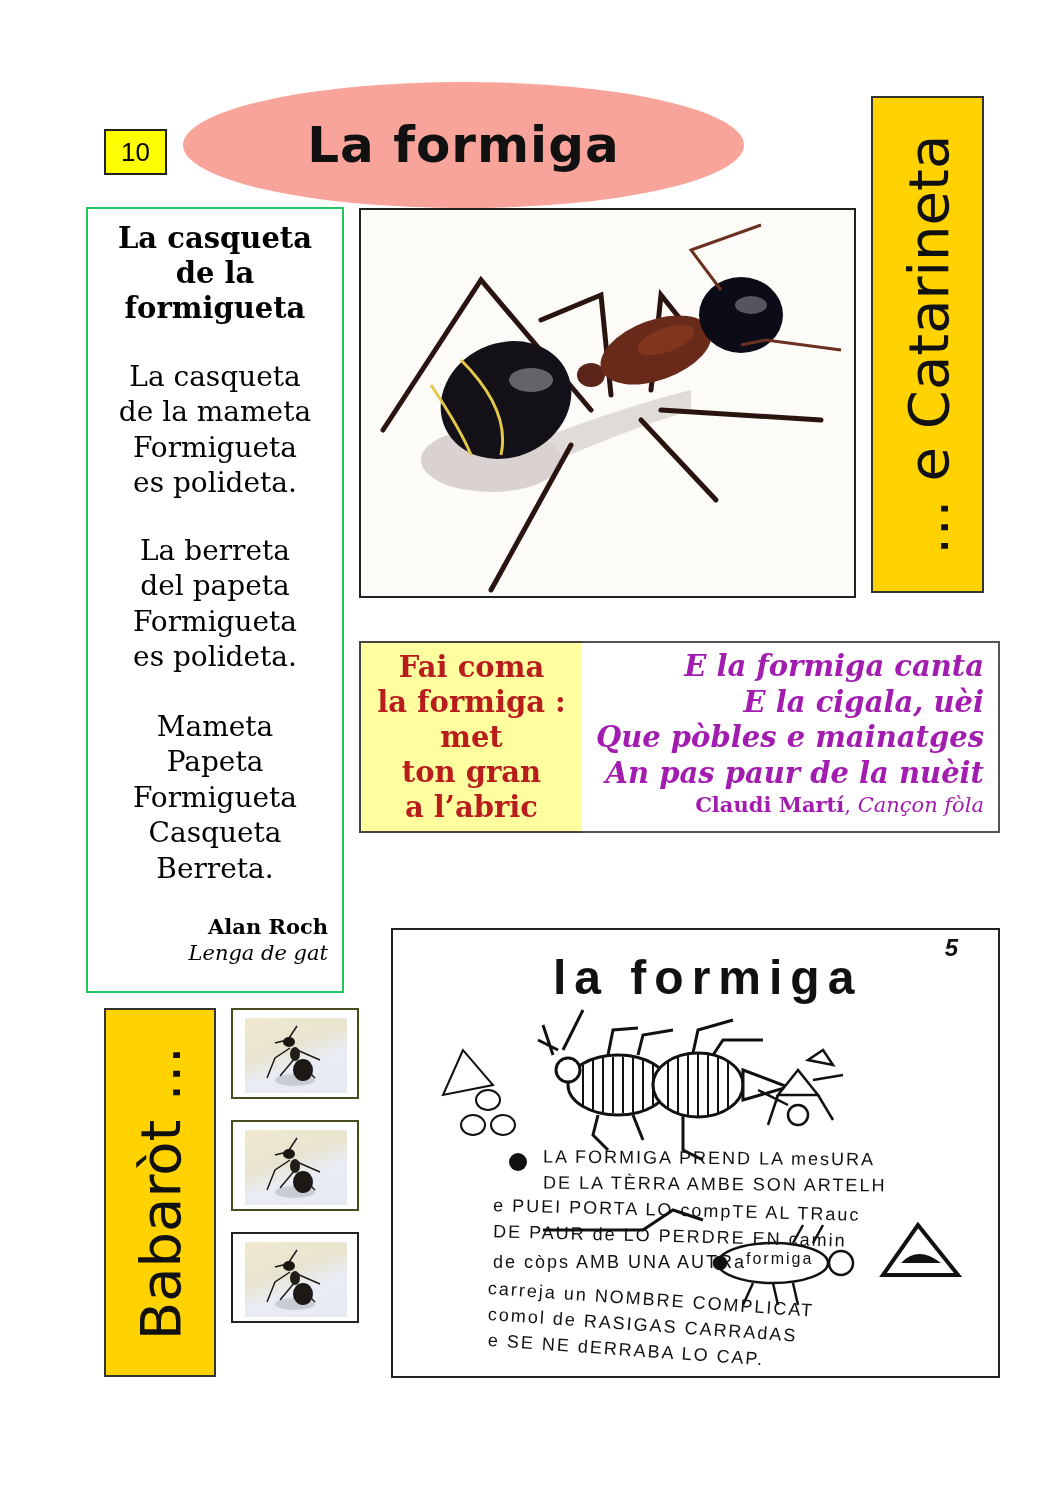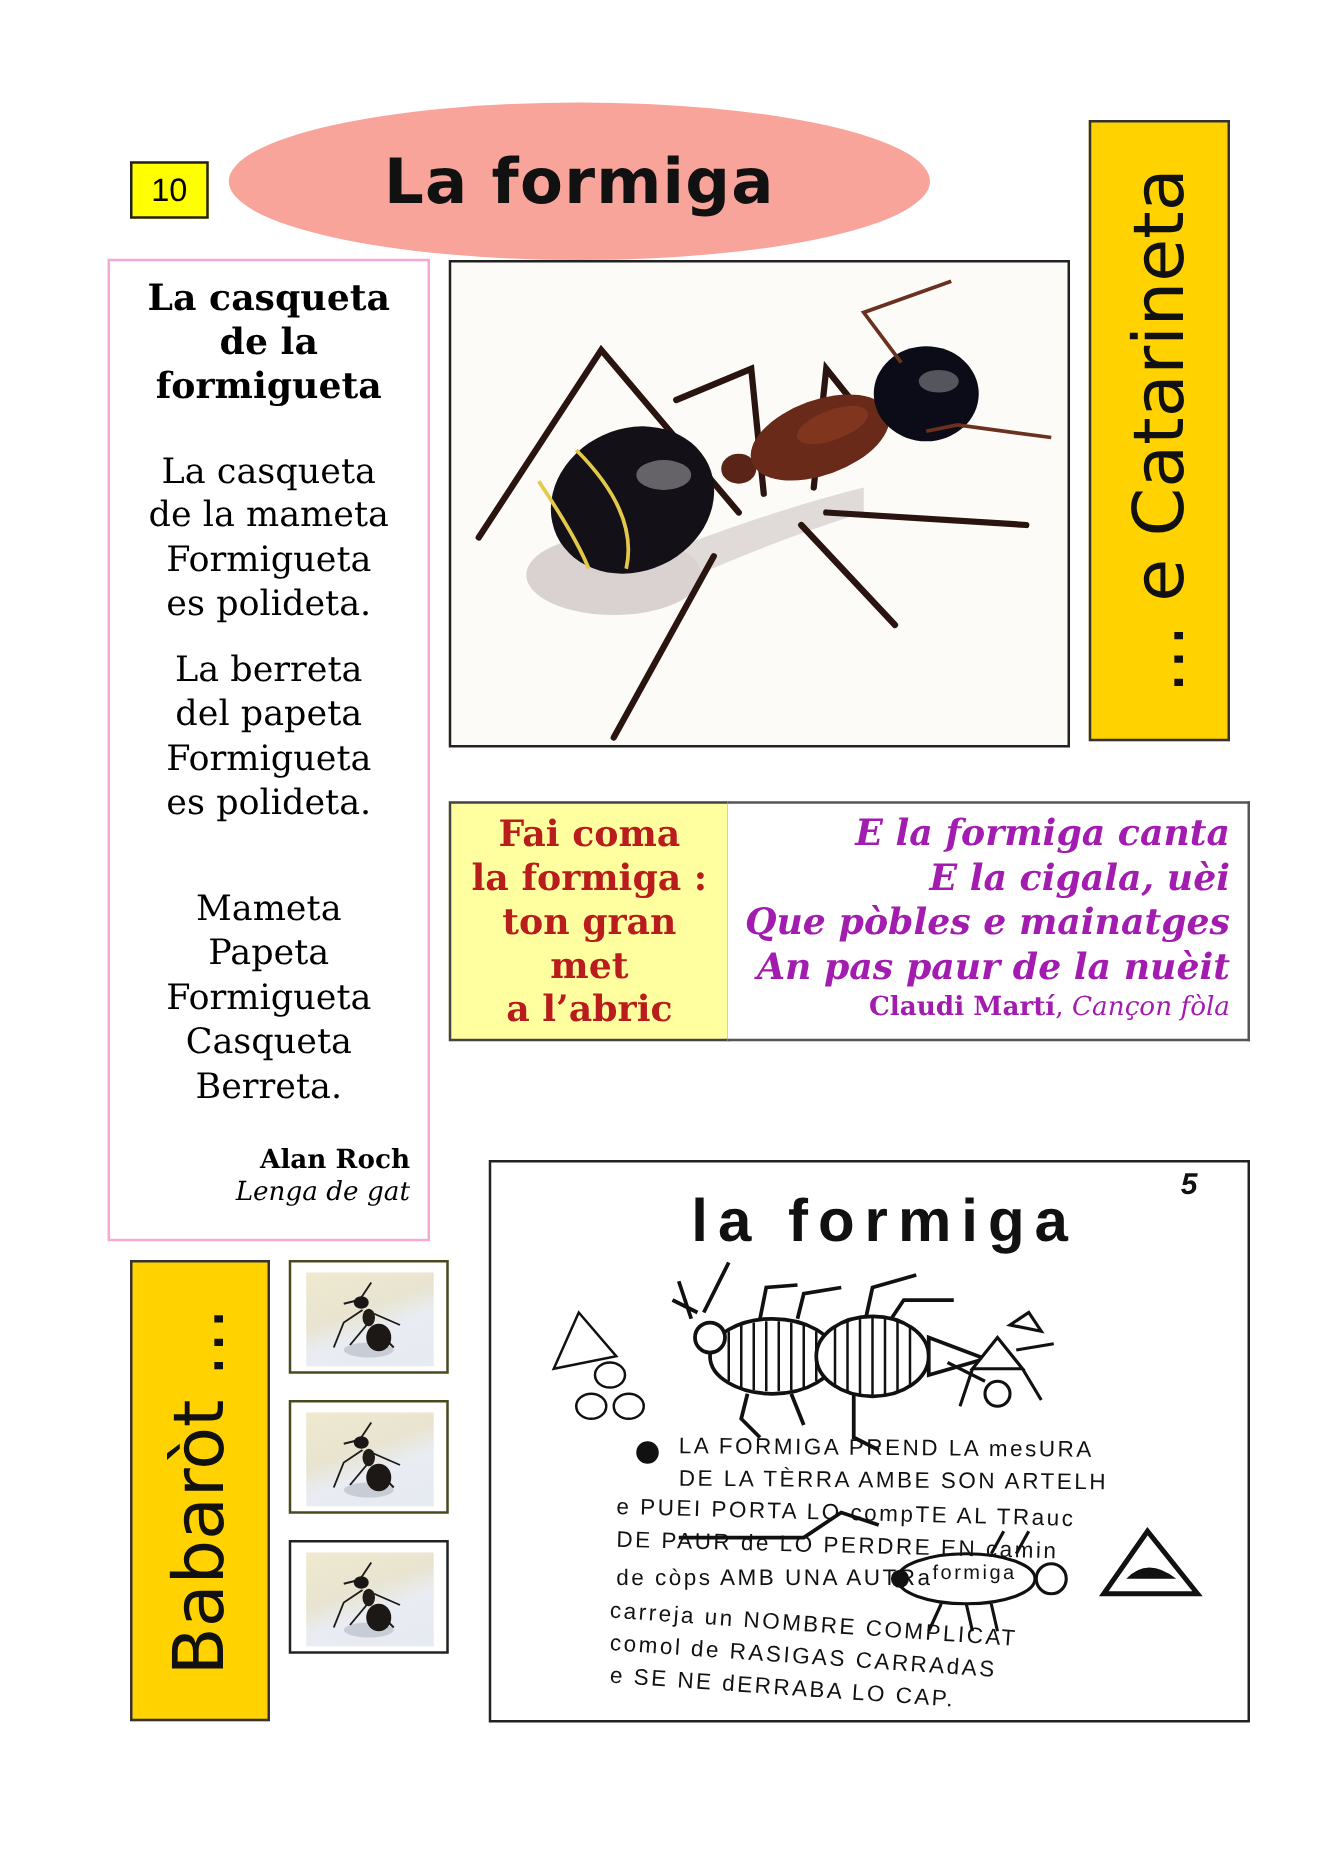--- a/index.html
+++ b/index.html
@@ -9,21 +9,21 @@
   .sans { font-family:"Liberation Sans", "DejaVu Sans", sans-serif; }
   .round { font-family:"DejaVu Sans", "Liberation Sans", sans-serif; }
 
   .page-num { left:104px; top:129px; width:63px; height:46px; background:#ffff00; border:2px solid #222; box-sizing:border-box;
     display:flex; align-items:center; justify-content:center; font-size:26px; color:#000; }
 
   .title-oval { left:183px; top:82px; width:561px; height:126px; border-radius:50%; background:#f9a49a;
     display:flex; align-items:center; justify-content:center; }
   .title-oval span { font-size:50px; font-weight:bold; color:#111; letter-spacing:1px; }
 
-  .poem-box { left:86px; top:207px; width:258px; height:786px; border:2px solid #f9a8d4; box-sizing:border-box; background:#fff; }
+  .poem-box { left:86px; top:207px; width:258px; height:786px; border:2px solid #22c55e; box-sizing:border-box; background:#fff; }
   .poem-title { position:absolute; top:12px; left:0; right:0; text-align:center; font-weight:bold; font-size:29px; line-height:35px; color:#000; }
   .stanza { position:absolute; left:0; right:0; text-align:center; font-size:28px; line-height:35.4px; color:#000; }
   .author { position:absolute; right:14px; text-align:right; font-size:21px; line-height:27px; color:#000; }
 
   .main-img { left:359px; top:208px; width:497px; height:390px; border:2px solid #222; box-sizing:border-box; background:#fdfbf8; overflow:hidden; }
 
   .side-banner-right { left:871px; top:96px; width:113px; height:497px; background:#ffd200; border:2px solid #333; box-sizing:border-box; overflow:hidden; }
   .side-banner-right .vtext { position:absolute; left:50%; top:50%; transform:translate(-50%,-50%) rotate(-90deg); white-space:nowrap; font-size:56px; color:#111; }
 
   .proverb { left:359px; top:641px; width:225px; height:192px; background:#ffff9f; border:2px solid #444; box-sizing:border-box;
@@ -64,21 +64,21 @@
     <div>La casqueta</div>
     <div>de la</div>
     <div>formigueta</div>
   </div>
   <div class="stanza" style="top:150px;">
     <div>La casqueta</div>
     <div>de la mameta</div>
     <div>Formigueta</div>
     <div>es polideta.</div>
   </div>
-  <div class="stanza" style="top:309px;">
+  <div class="stanza" style="top:324px;">
     <div>La berreta</div>
     <div>del papeta</div>
     <div>Formigueta</div>
     <div>es polideta.</div>
   </div>
   <div class="stanza" style="top:500px;">
     <div>Mameta</div>
     <div>Papeta</div>
     <div>Formigueta</div>
     <div>Casqueta</div>
@@ -125,22 +125,22 @@
 </div>
 
 <div class="abs side-banner-right">
   <div class="vtext round">… e Catarineta</div>
 </div>
 
 <div class="abs proverb serif">
   <div>
     <div>Fai coma</div>
     <div>la formiga :</div>
+    <div>met</div>
     <div>ton gran</div>
-    <div>met</div>
     <div>a l’abric</div>
   </div>
 </div>
 
 <div class="abs song serif">
   <div class="song-lines">
     <div class="song-line">E la formiga canta</div>
     <div class="song-line">E la cigala, uèi</div>
     <div class="song-line">Que pòbles e mainatges</div>
     <div class="song-line">An pas paur de la nuèit</div>

